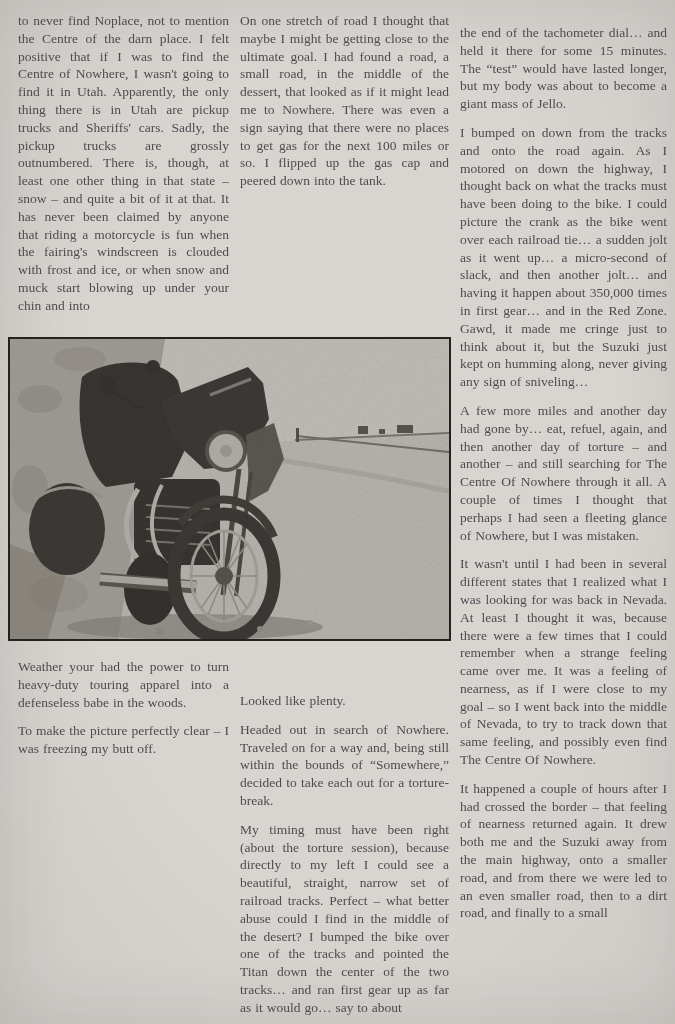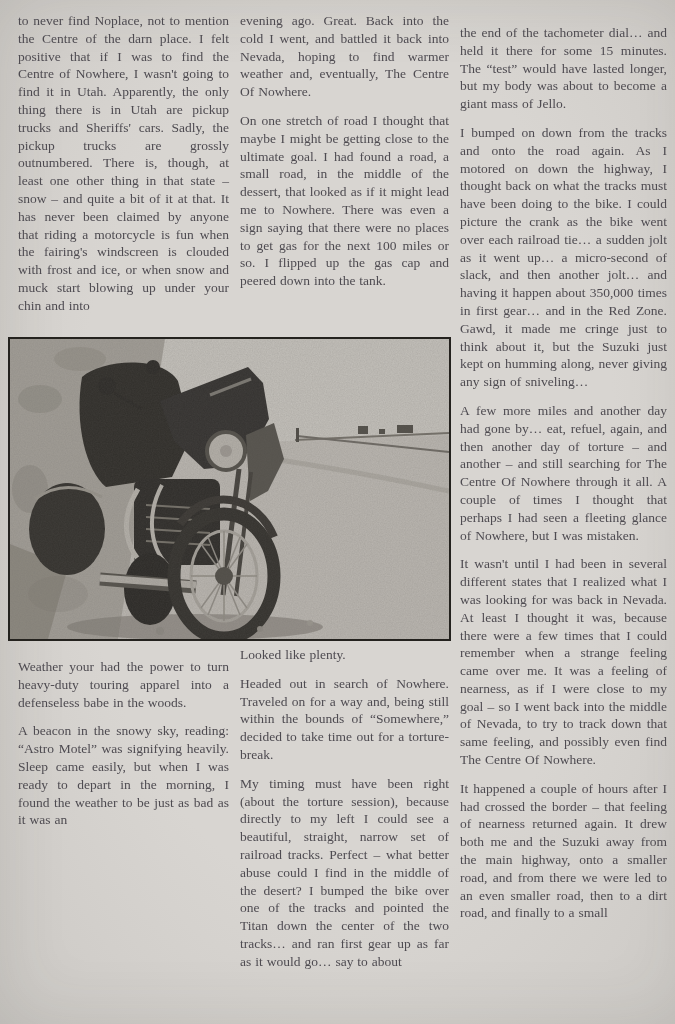--- a/index.html
+++ b/index.html
@@ -20,38 +20,37 @@
     line-height:17.8px;
     word-spacing:.6px;
     hyphens:auto;
   }
   .col p{margin:0 0 11px 0;}
   .col p:last-child{margin-bottom:0;}
   .c1t{left:18px;top:12px;width:211px;}
   .c2t{left:240px;top:12px;width:209px;}
   .c3 {left:460px;top:12px;width:207px;margin-top:12px;}
   .c1b{left:18px;top:658px;width:211px;}
-  .c2b{left:240px;top:646px;width:209px;}
+  .c2b{left:240px;top:692px;width:209px;}
   .photo{
     position:absolute;left:8px;top:337px;width:443px;height:304px;
     border:2px solid #24221e;box-sizing:border-box;background:#bdbab4;
   }
   .photo svg{display:block;width:100%;height:100%;}
 </style>
 </head>
 <body>
 
 <div class="page">
 
   <div class="col c1t">
     <p>to never find Noplace, not to mention the Centre of the darn place. I felt positive that if I was to find the Centre of Nowhere, I wasn't going to find it in Utah. Apparently, the only thing there is in Utah are pickup trucks and Sheriffs' cars. Sadly, the pickup trucks are grossly outnumbered. There is, though, at least one other thing in that state – snow – and quite a bit of it at that. It has never been claimed by anyone that riding a motorcycle is fun when the fairing's windscreen is clouded with frost and ice, or when snow and muck start blowing up under your chin and into</p>
   </div>
 
   <div class="col c2t">
-    <p>evening ago. Great. Back into the cold I went, and battled it back into Nevada, hoping to find warmer weather and, eventually, The Centre Of Nowhere.</p>
     <p>On one stretch of road I thought that maybe I might be getting close to the ultimate goal. I had found a road, a small road, in the middle of the dessert, that looked as if it might lead me to Nowhere. There was even a sign saying that there were no places to get gas for the next 100 miles or so. I flipped up the gas cap and peered down into the tank.</p>
   </div>
 
   <div class="col c3">
     <p>the end of the tachometer dial… and held it there for some 15 minutes. The “test” would have lasted longer, but my body was about to become a giant mass of Jello.</p>
     <p>I bumped on down from the tracks and onto the road again. As I motored on down the highway, I thought back on what the tracks must have been doing to the bike. I could picture the crank as the bike went over each railroad tie… a sudden jolt as it went up… a micro-second of slack, and then another jolt… and having it happen about 350,000 times in first gear… and in the Red Zone. Gawd, it made me cringe just to think about it, but the Suzuki just kept on humming along, never giving any sign of sniveling…</p>
     <p>A few more miles and another day had gone by… eat, refuel, again, and then another day of torture – and another – and still searching for The Centre Of Nowhere through it all. A couple of times I thought that perhaps I had seen a fleeting glance of Nowhere, but I was mistaken.</p>
     <p>It wasn't until I had been in several different states that I realized what I was looking for was back in Nevada. At least I thought it was, because there were a few times that I could remember when a strange feeling came over me. It was a feeling of nearness, as if I were close to my goal – so I went back into the middle of Nevada, to try to track down that same feeling, and possibly even find The Centre Of Nowhere.</p>
     <p>It happened a couple of hours after I had crossed the border – that feeling of nearness returned again. It drew both me and the Suzuki away from the main highway, onto a smaller road, and from there we were led to an even smaller road, then to a dirt road, and finally to a small</p>
   </div>
@@ -137,22 +136,22 @@
       <circle cx="150" cy="292" r="4" fill="#8d8982"></circle>
       <circle cx="250" cy="290" r="3" fill="#8d8982"></circle>
       <circle cx="300" cy="284" r="3" fill="#9b978f"></circle>
 
       <rect x="0" y="0" width="439" height="300" filter="url(#grain)" opacity="0.45"></rect>
     </svg>
   </div>
 
   <div class="col c1b">
     <p>Weather your had the power to turn heavy-duty touring apparel into a defenseless babe in the woods.</p>
-    <p>A beacon in the snowy sky, reading: “Astro Motel” was signifying heavily. Sleep came easily, but when I was ready to depart in the morning, I found the weather to be just as bad as it was an</p>
+    <p>To make the picture perfectly clear – I was freezing my butt off.</p>
   </div>
 
   <div class="col c2b">
     <p>Looked like plenty.</p>
-    <p>Headed out in search of Nowhere. Traveled on for a way and, being still within the bounds of “Somewhere,” decided to take time out for a torture-break.</p>
+    <p>Headed out in search of Nowhere. Traveled on for a way and, being still within the bounds of “Somewhere,” decided to take each out for a torture-break.</p>
     <p>My timing must have been right (about the torture session), because directly to my left I could see a beautiful, straight, narrow set of railroad tracks. Perfect – what better abuse could I find in the middle of the desert? I bumped the bike over one of the tracks and pointed the Titan down the center of the two tracks… and ran first gear up as far as it would go… say to about</p>
   </div>
 
 </div>
 
 </body></html>

